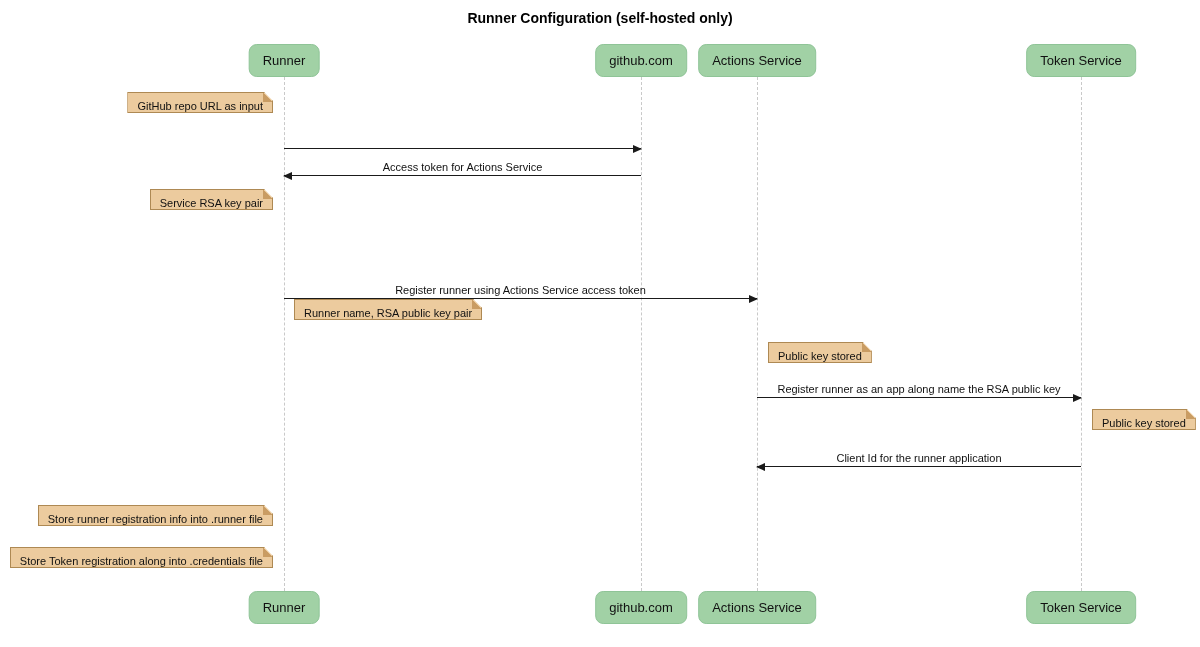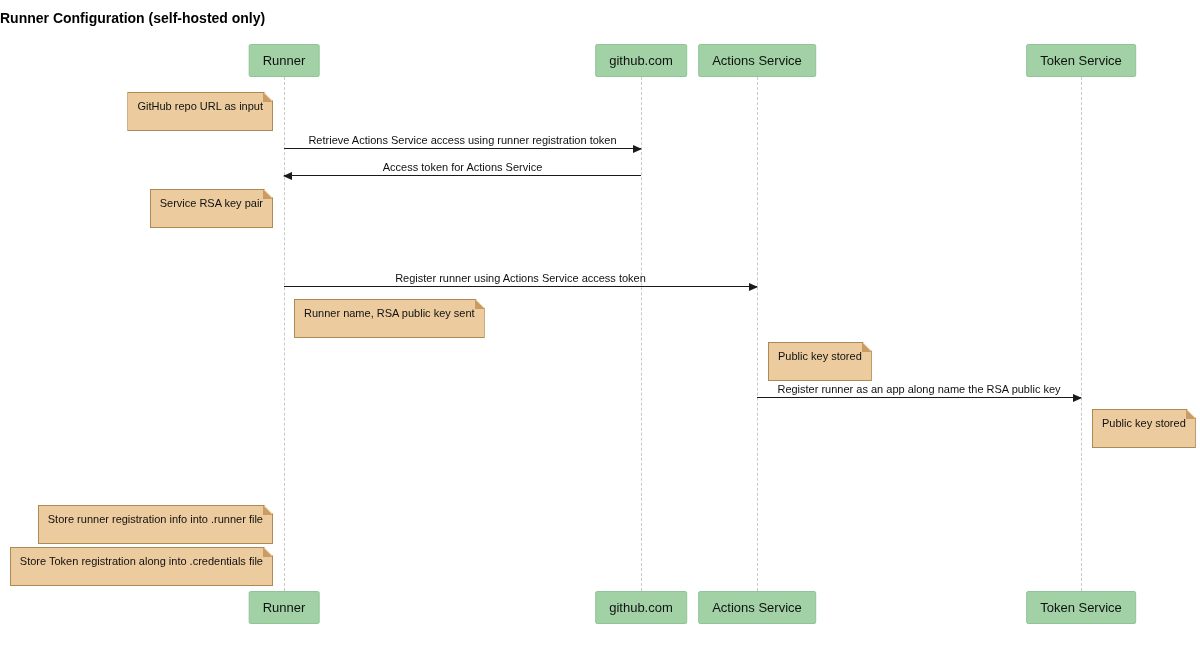--- a/index.html
+++ b/index.html
@@ -1,38 +1,38 @@
 <!DOCTYPE html>
 <html style="--actor-fill: #a1d1a5; --actor-border: #8fc497; --note-fill: #eccb9e; --note-border: #ae8953; --note-fold: #c99c63; --lifeline: #c9c9c9; --arrow: #1a1a1a;"><head>
 <meta charset="utf-8">
 <style>
   html,body{margin:0;padding:0;background:#fff;}
   .canvas{
     position:relative;width:1200px;height:647px;background:#fff;
     font-family:"Liberation Sans",sans-serif;color:#111;overflow:hidden;
   }
   .title{
-    position:absolute;top:10px;left:0;width:100%;
+    position:absolute;top:10px;left:0;width:100%;text-align:center;
     font-size:14px;font-weight:bold;color:#000;
   }
   .lifeline{
     position:absolute;top:77px;height:514px;width:0;
     border-left:1px dashed var(--lifeline,#c9c9c9);
   }
   .actor{
     position:absolute;height:33px;line-height:31px;box-sizing:border-box;
     padding:0 13px;background:var(--actor-fill,#a1d1a5);
-    border:1px solid var(--actor-border,#8fc497);border-radius:2px;
+    border:1px solid var(--actor-border,#8fc497);border-radius:8px;
     font-size:13px;text-align:center;white-space:nowrap;
     transform:translateX(-50%);
   }
   .actor.top{top:44px}
   .actor.bottom{top:591px}
   .note{
-    position:absolute;height:39px;line-height:27px;box-sizing:border-box;
+    position:absolute;height:21px;line-height:27px;box-sizing:border-box;
     padding:0 9px;background:var(--note-fill,#eccb9e);
     border:1px solid var(--note-border,#ae8953);
     font-size:11px;text-align:center;white-space:nowrap;
     clip-path:polygon(0 0,calc(100% - 9px) 0,100% 9px,100% 100%,0 100%);
   }
   .note::after{
     content:"";position:absolute;top:0;right:0;width:9px;height:9px;
     background:linear-gradient(to bottom left,transparent 49%,var(--note-fold,#c99c63) 49%);
   }
   .msg{
@@ -62,41 +62,44 @@
   <div class="lifeline" style="left:757px"></div>
   <div class="lifeline" style="left:1081px"></div>
 
   <div class="actor top" style="left:284px">Runner</div>
   <div class="actor top" style="left:641px">github.com</div>
   <div class="actor top" style="left:757px">Actions Service</div>
   <div class="actor top" style="left:1081px">Token Service</div>
 
   <div class="note" style="right:927px;top:92px">GitHub repo URL as input</div>
   <div class="note" style="right:927px;top:189px">Service RSA key pair</div>
-  <div class="note" style="left:294px;top:299px">Runner name, RSA public key sent</div>
+  <div class="note" style="left:294px;top:299px">Runner name, RSA public key pair</div>
   <div class="note" style="left:768px;top:342px">Public key stored</div>
   <div class="note" style="left:1092px;top:409px">Public key stored</div>
   <div class="note" style="right:927px;top:505px">Store runner registration info into .runner file</div>
   <div class="note" style="right:927px;top:547px">Store Token registration along into .credentials file</div>
 
   <div class="msg" style="left:284px;width:357px;top:128px">
-    <span class="msg-label">Retrieve Actions Service access using runner registration token</span>
     <span class="head right"></span>
   </div>
   <div class="msg" style="left:284px;width:357px;top:155px">
     <span class="msg-label">Access token for Actions Service</span>
     <span class="head left"></span>
   </div>
-  <div class="msg" style="left:284px;width:473px;top:266px">
+  <div class="msg" style="left:284px;width:473px;top:278px">
     <span class="msg-label">Register runner using Actions Service access token</span>
     <span class="head right"></span>
   </div>
   <div class="msg" style="left:757px;width:324px;top:377px">
     <span class="msg-label">Register runner as an app along name the RSA public key</span>
     <span class="head right"></span>
+  </div>
+  <div class="msg" style="left:757px;width:324px;top:446px">
+    <span class="msg-label">Client Id for the runner application</span>
+    <span class="head left"></span>
   </div>
 
   <div class="actor bottom" style="left:284px">Runner</div>
   <div class="actor bottom" style="left:641px">github.com</div>
   <div class="actor bottom" style="left:757px">Actions Service</div>
   <div class="actor bottom" style="left:1081px">Token Service</div>
 
 </div>
 
 </body></html>

